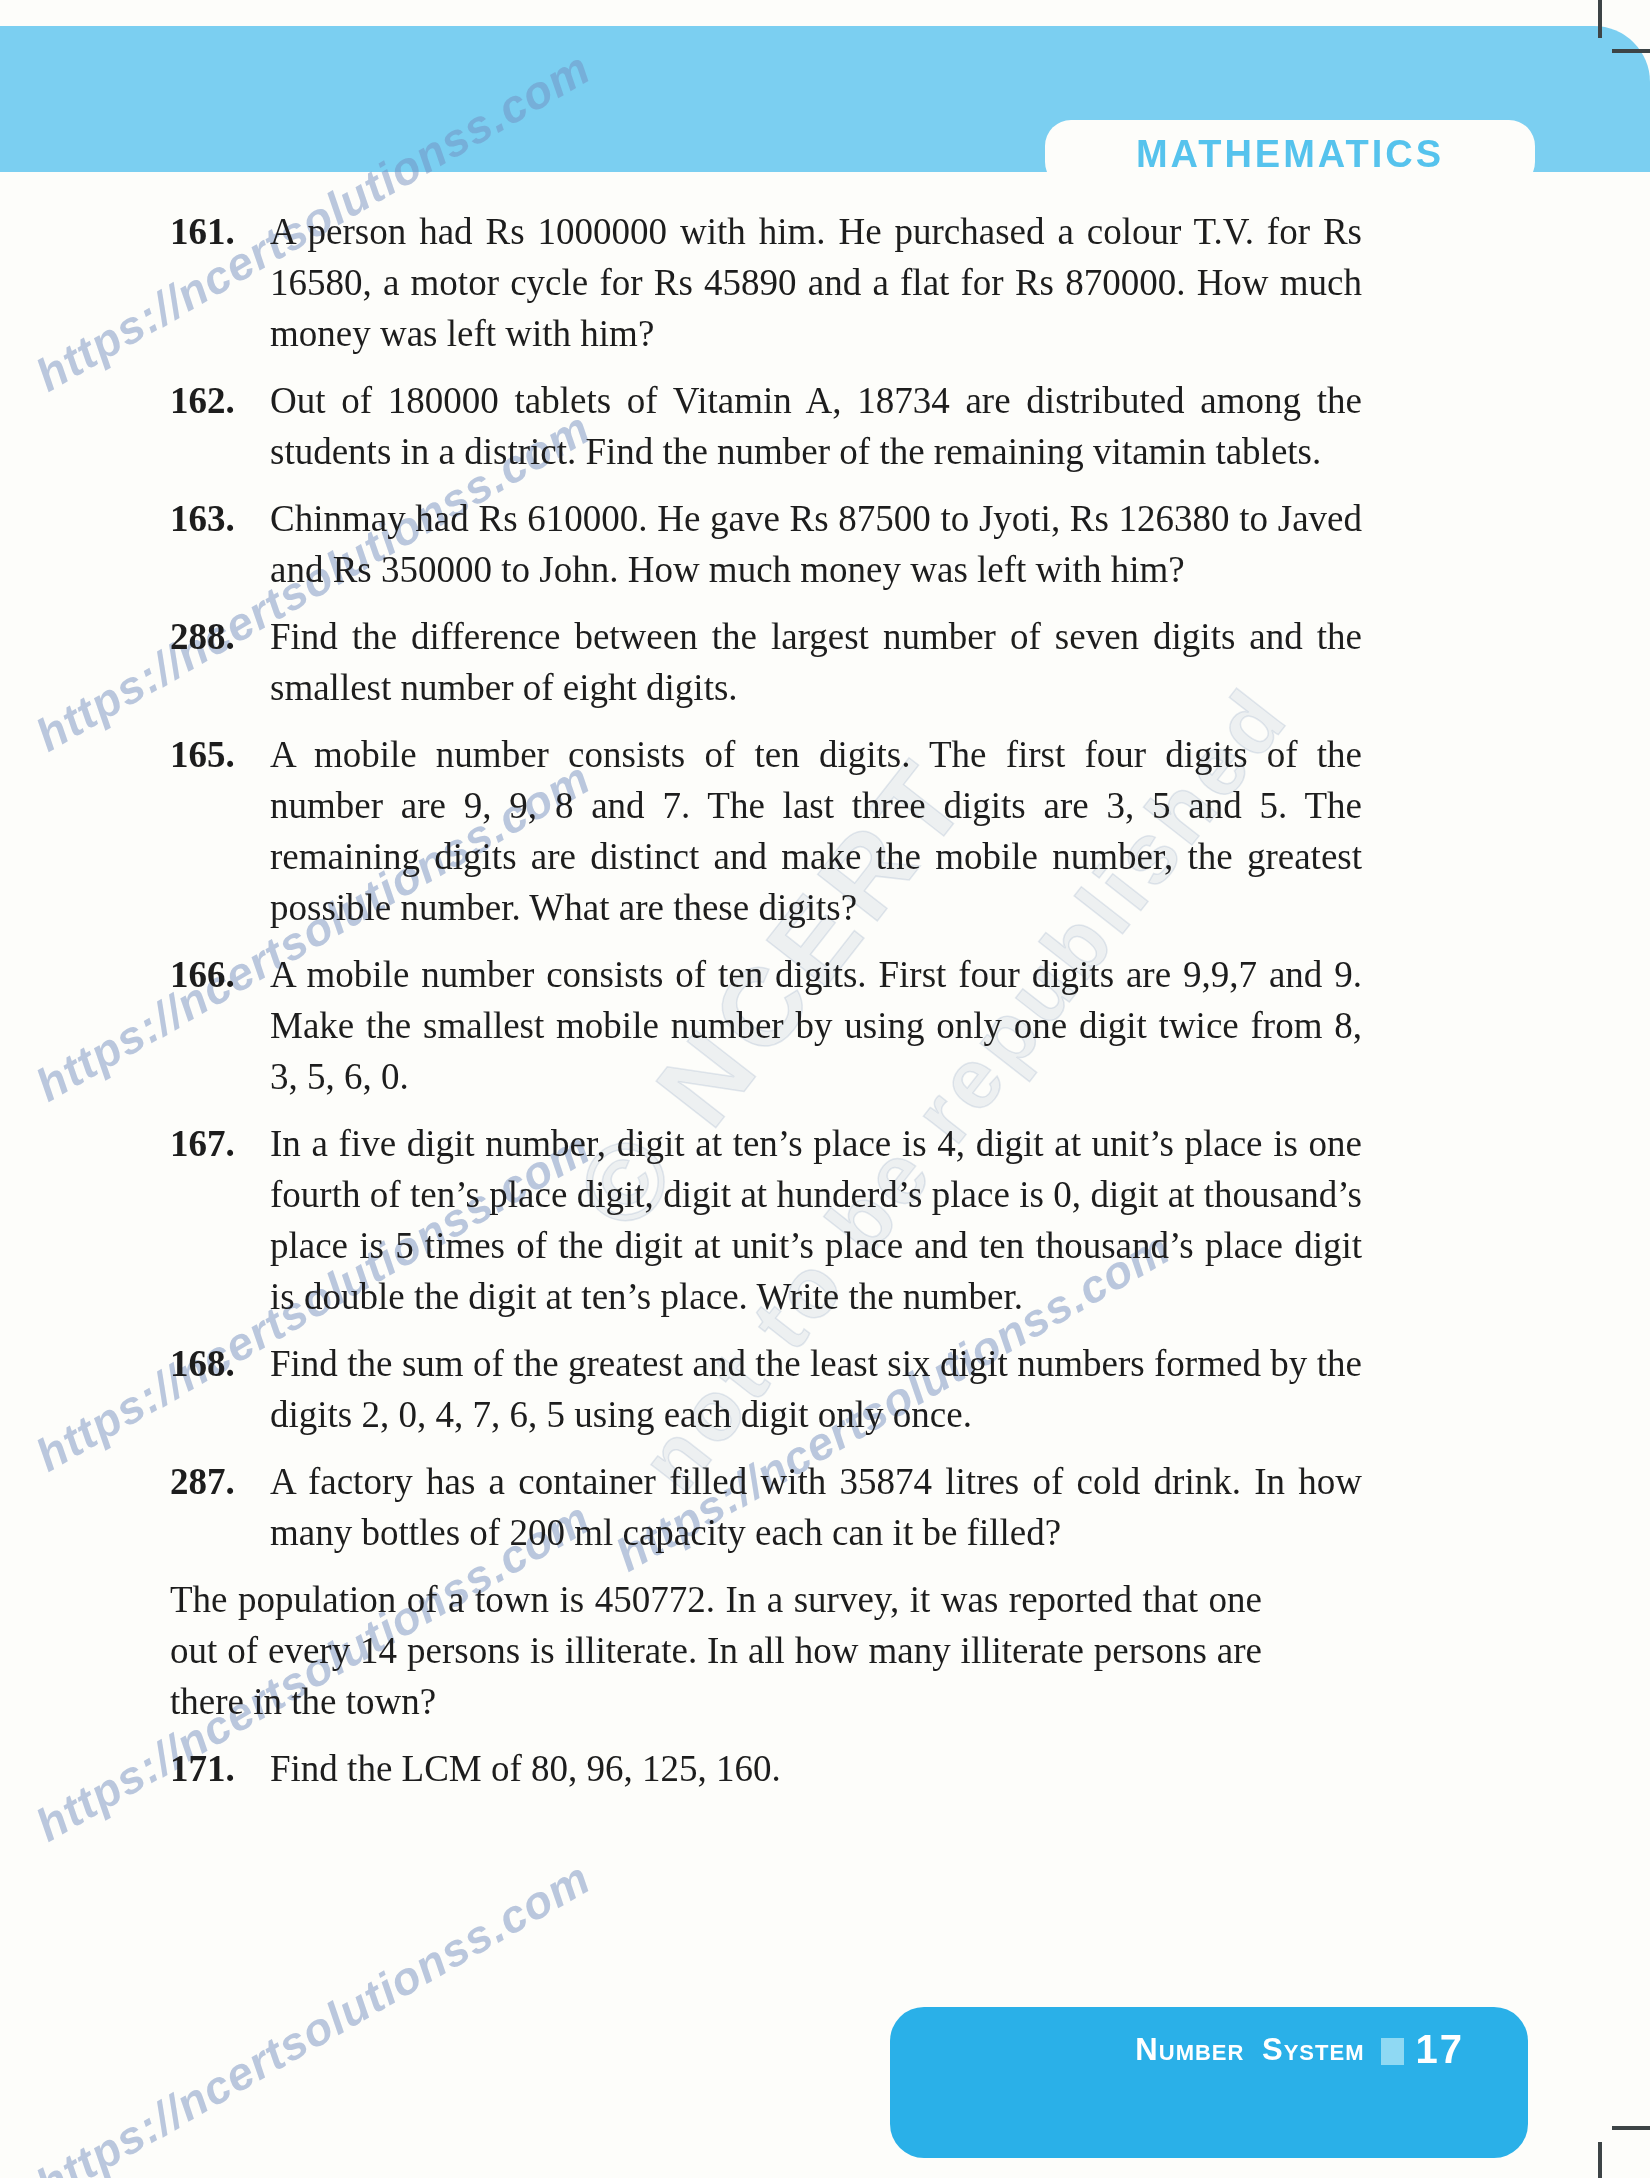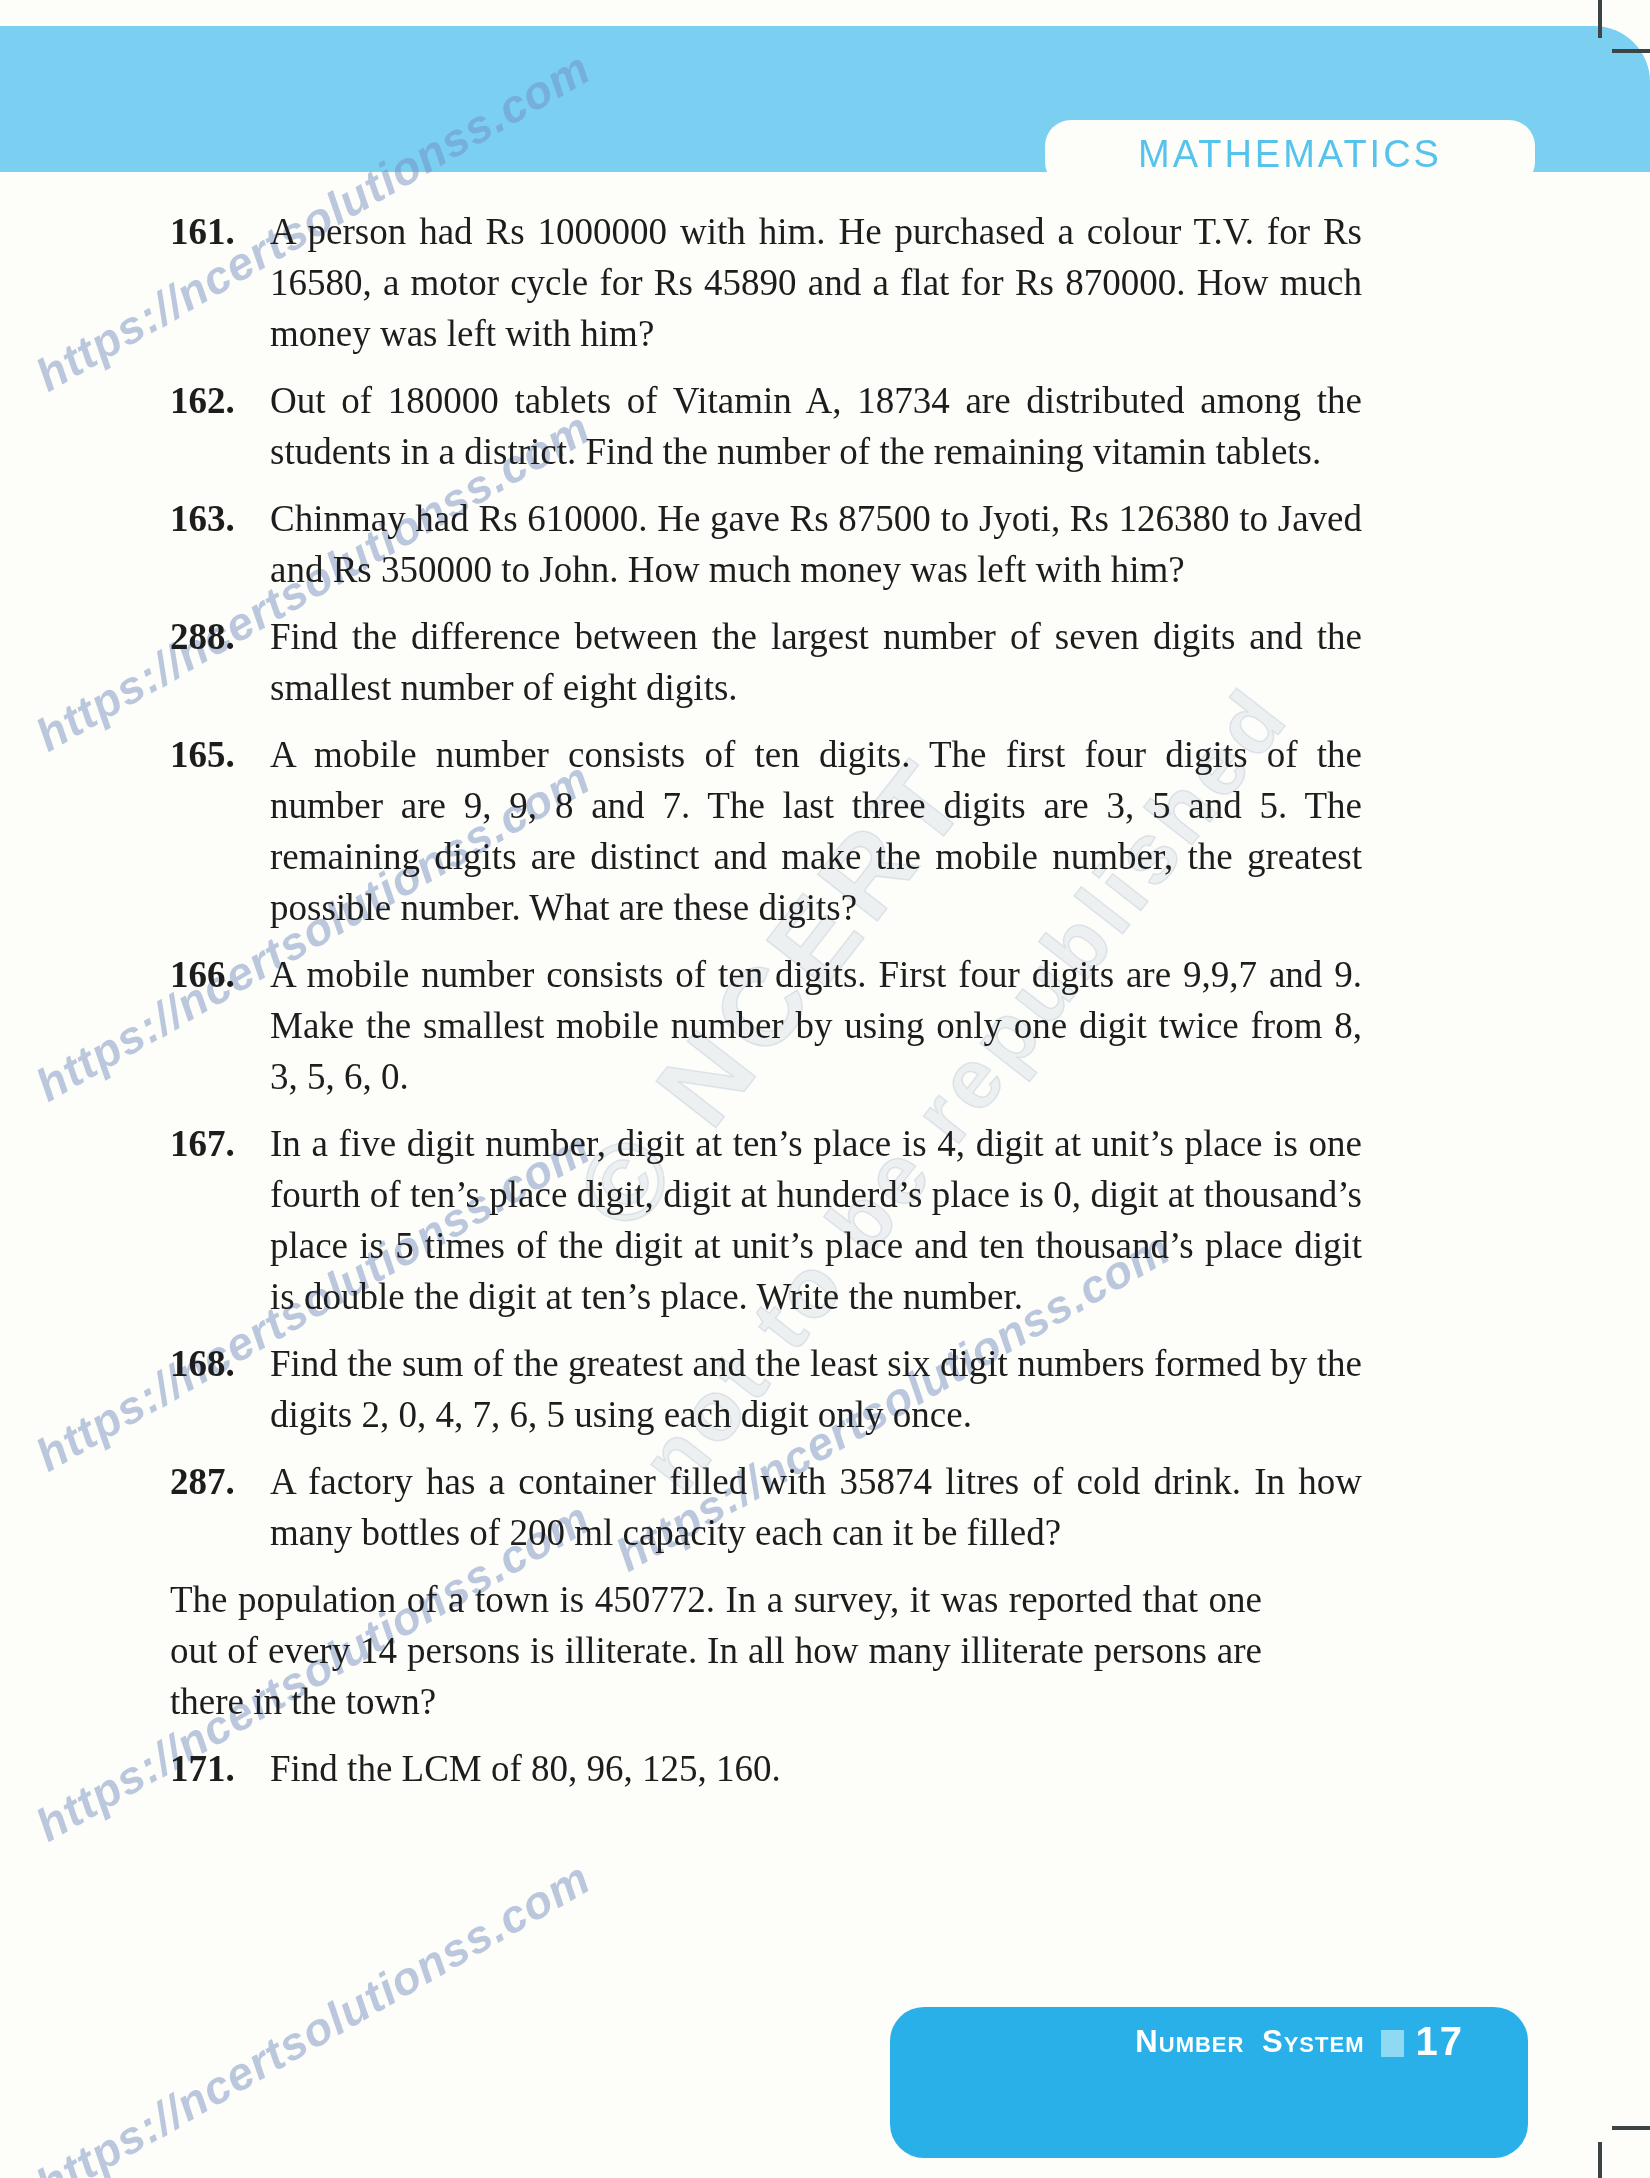--- a/index.html
+++ b/index.html
@@ -12,21 +12,21 @@
   .band{
     position:absolute;left:0;top:26px;width:1650px;height:146px;
     background:#7bcff1;border-radius:0 56px 0 0;
   }
   .header-tab{
     position:absolute;left:1045px;top:120px;width:490px;height:68px;
     background:#fdfdfa;border-radius:26px;
     display:flex;align-items:center;justify-content:center;
   }
   .header-tab .title{
-    font-family:"Liberation Sans",sans-serif;font-weight:normal;
+    font-family:"Liberation Sans",sans-serif;font-weight:bold;
     font-size:38px;letter-spacing:3px;color:#56c3ed;
   }
   
   .crop{position:absolute;background:#3d4446;}
   .crop.tr-v{left:1598px;top:0;width:4px;height:38px;}
   .crop.tr-h{left:1612px;top:49px;width:38px;height:4px;}
   .crop.br-h{left:1612px;top:2126px;width:38px;height:4px;}
   .crop.br-v{left:1598px;top:2142px;width:4px;height:36px;}
   
   .wm{
@@ -56,21 +56,21 @@
     position:absolute;left:170px;top:206px;width:1192px;z-index:2;
     font-size:37px;line-height:51px;color:#1d1d1d;
   }
   .problem{display:flex;margin-bottom:16px;}
   .pnum{flex:none;width:100px;font-weight:bold;font-family:Liberation Serif, serif;}
   .ptext{width:1092px;text-align:justify;}
   
   .footer-box{
     position:absolute;left:890px;top:2007px;width:638px;height:151px;
     background:#2ab0e8;border-radius:34px;z-index:2;
-    text-align:right;padding:12px 64px 0 0;box-sizing:border-box;
+    text-align:right;padding:20px 64px 0 0;box-sizing:border-box;
   }
   .footer-chapter{
     font-family:"Liberation Sans",sans-serif;font-weight:700;
     font-variant:small-caps;font-size:31px;color:#ffffff;
     letter-spacing:1px;word-spacing:8px;vertical-align:2px;
   }
   .footer-square{
     display:inline-block;width:23px;height:27px;background:#8fd9f3;
     margin:0 12px 0 16px;vertical-align:-3px;
   }

